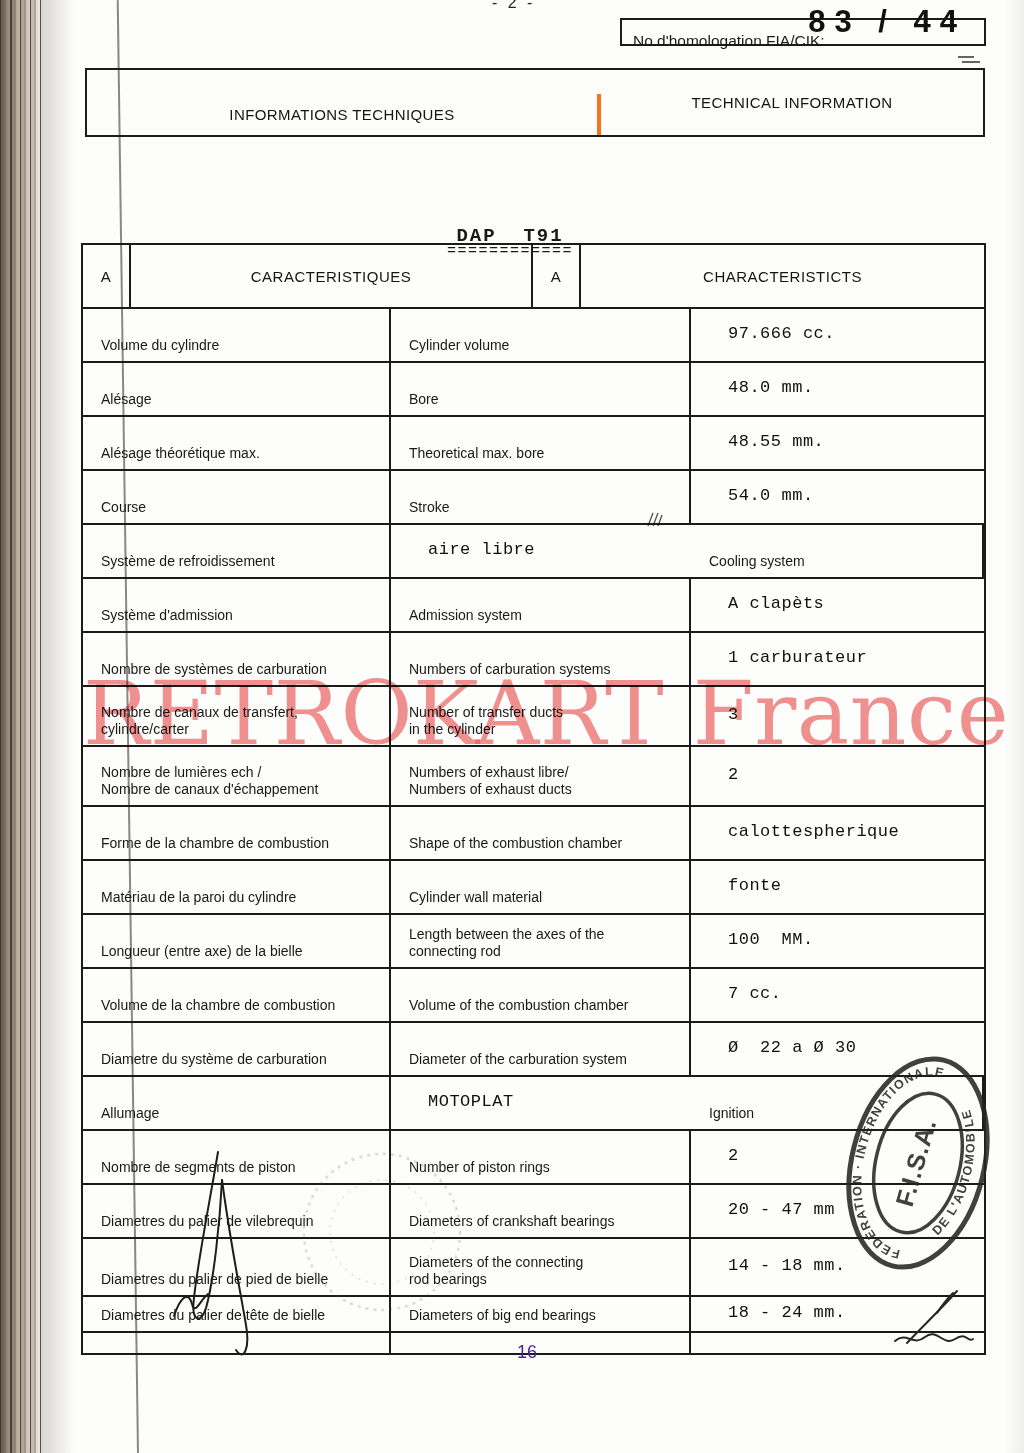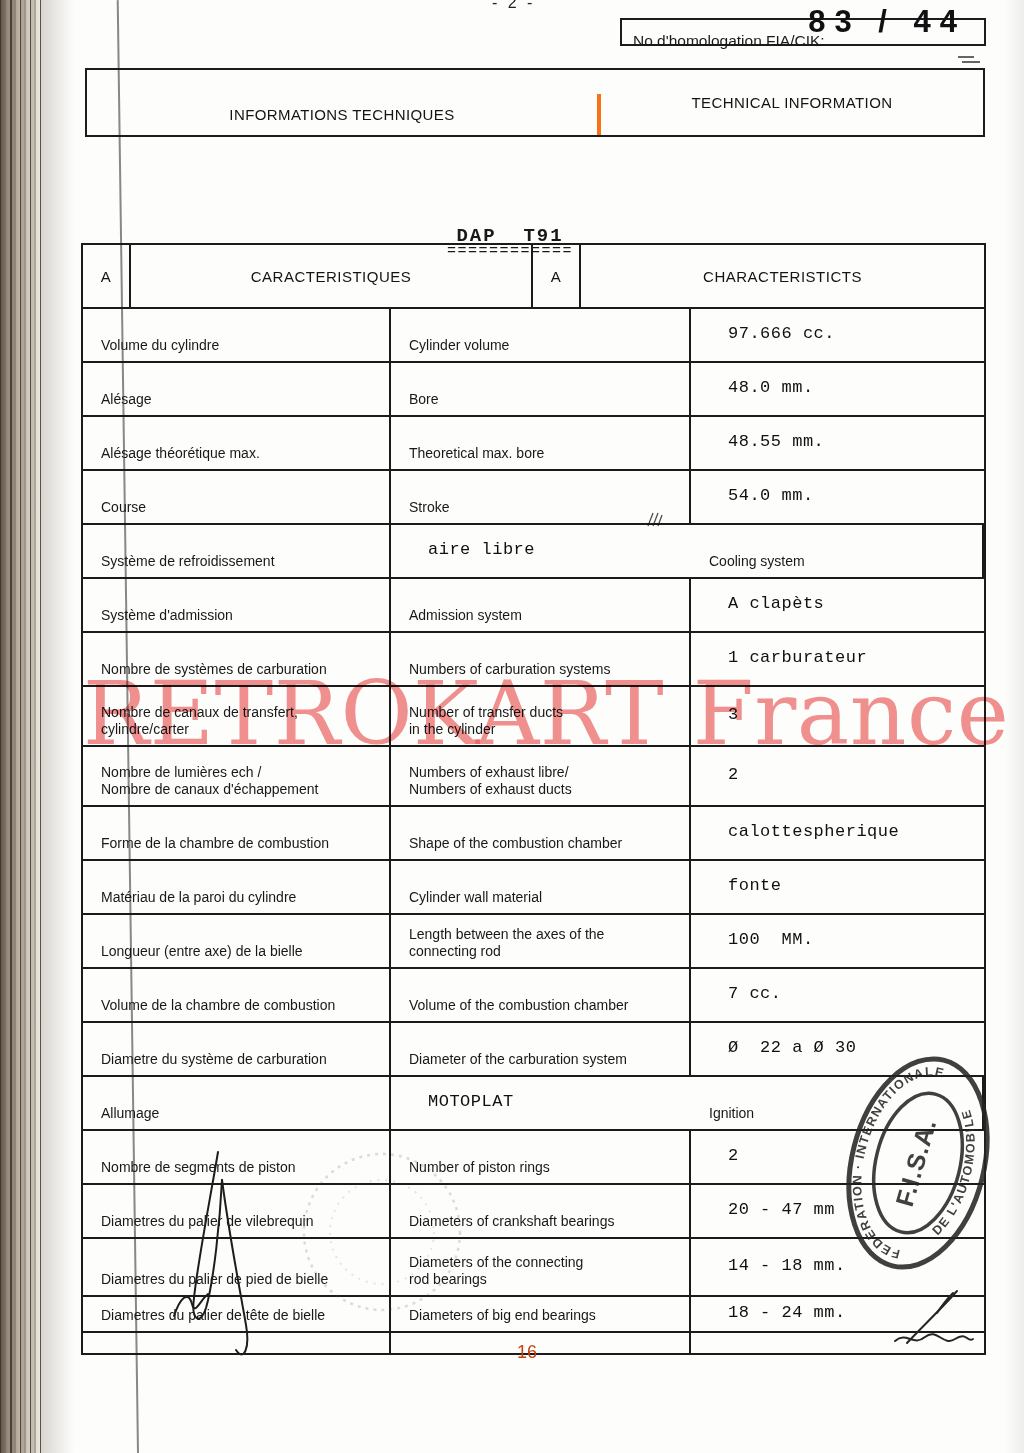--- a/index.html
+++ b/index.html
@@ -107,21 +107,21 @@
     font-size:88px;line-height:100px;white-space:nowrap;
     color:rgba(235,92,92,.68);mix-blend-mode:multiply;
     z-index:6;pointer-events:none;letter-spacing:0.5px;
   }
 
   
   .fisa-stamp{position:absolute;left:818px;top:1028px;z-index:7;opacity:.88;}
   .faint-stamp{position:absolute;left:292px;top:1150px;z-index:2;}
   .ink{position:absolute;z-index:8;}
 
-  .page-number{position:absolute;left:517px;top:1342px;font-size:18px;color:#c2410c;}
+  .page-number{position:absolute;left:517px;top:1342px;font-size:18px;color:#4c1d95;}
 </style>
 </head>
 <body>
 
 <div class="page">
 
   <div class="binding"></div>
   <div class="binding-fade"></div>
   <div class="edge-right"></div>
   <div class="margin-rule"></div>

